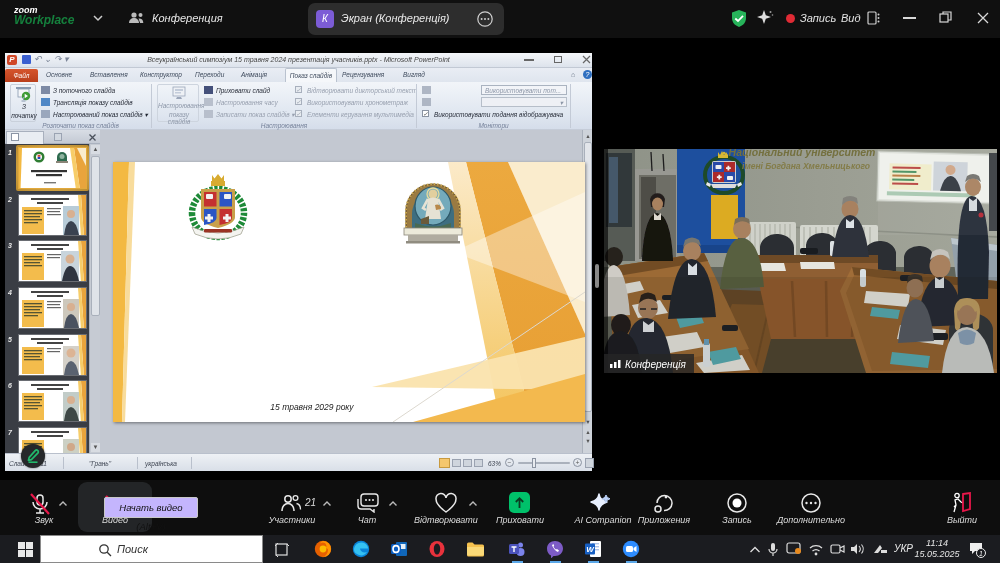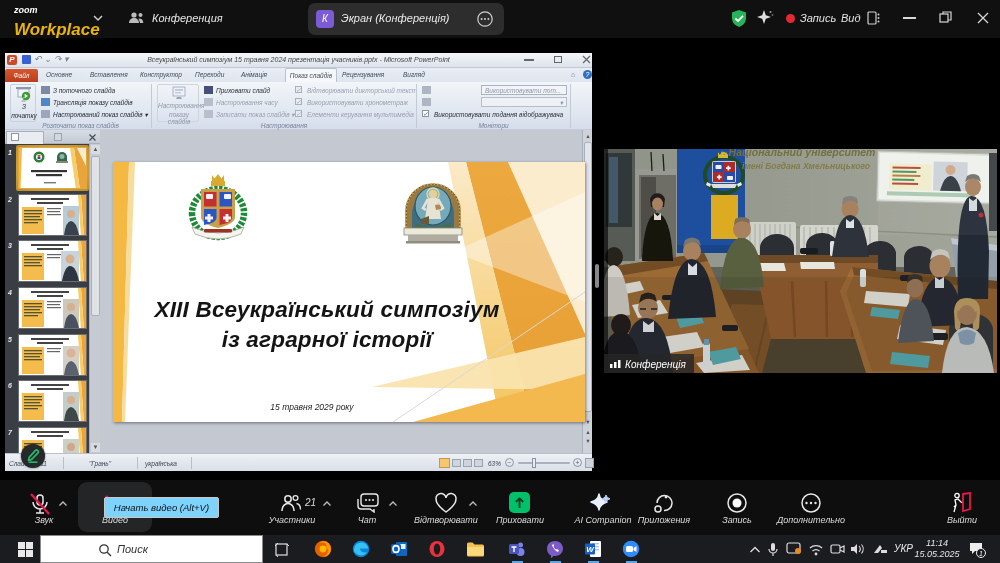--- a/index.html
+++ b/index.html
@@ -6,21 +6,21 @@
   html,body { width:1000px; height:563px; overflow:hidden; background:#000; font-family:"Liberation Sans", sans-serif; }
   #stage { position:relative; width:1000px; height:563px; background:#000;font-style:italic; }
   .abs { position:absolute; }
 </style>
 </head>
 <body>
 <div id="stage">
 
   <div class="abs" id="topbar" style="left:0;top:0;width:1000px;height:38px;background:#101010;">
     <div class="abs" style="left:14px;top:5px;color:#fff;font-size:9px;font-weight:bold;">zoom</div>
-    <div class="abs" style="left:14px;top:20px;color:#eab308;font-size:17px;font-weight:bold;">Workplace</div>
+    <div class="abs" style="left:14px;top:13px;color:#15803d;font-size:12px;font-weight:bold;">Workplace</div>
     <svg class="abs" style="left:92px;top:13px" width="12" height="10">
         <path d="M2 3 L6 7 L10 3" stroke="#ccc" stroke-width="1.5" fill="none"></path>
       </svg>
     <svg class="abs" style="left:128px;top:10px" width="18" height="16" viewBox="0 0 18 16">
         <circle cx="6" cy="5" r="2.6" fill="#bbb"></circle>
         <circle cx="12.5" cy="5" r="2" fill="#bbb"></circle>
         <path d="M1 13c0-3 2.2-5 5-5s5 2 5 5z" fill="#bbb"></path>
         <path d="M10.5 8.6c2.3-.4 4.8 1 4.8 4.4h-3.2" fill="#bbb"></path>
       </svg>
     <div class="abs" style="left:152px;top:12px;color:#e8e8e8;font-size:11px;">Конференция</div>
@@ -369,21 +369,20 @@
             <path d="M-5 -8 q5 -3 10 0 l3 20 h-16 z" fill="#e6e2d4"></path>
             <path d="M-5 -8 l-5 9 l3 2 M5 -8 l5 9 l-3 2" stroke="#e6e2d4" stroke-width="2.6" fill="none"></path>
             <path d="M2 -2 a4 4 0 0 1 6 4 l-5 1 z" fill="#b8884a"></path>
             <path d="M-12 12 l8 -3 v8 h-8 z" fill="#6a5a3a"></path>
             <path d="M-18 16 q18 7 36 0 l0 5 h-36 z" fill="#4a6a52"></path>
             <rect x="-29" y="21" width="58" height="7" fill="#eceada" stroke="#8a8578" stroke-width="0.8"></rect>
             <rect x="-25" y="28" width="50" height="6" fill="#b0aca0"></rect>
             <rect x="-27" y="34" width="54" height="2.5" fill="#908c80"></rect>
           </g>
         </svg>
-        <div class="abs" style="left:30px;top:133px;width:368px;text-align:center;color:#141414;font-size:22.5px;font-weight:bold;line-height:30px;letter-spacing:0.2px;">XIII Всеукраїнський симпозіум<br>із аграрної історії</div>
         <div class="abs" style="left:99px;top:240px;width:200px;text-align:center;color:#222;font-size:8.5px;">15 травня 2029 року</div>
       </div>
     </div>
 
     <div class="abs" id="statusbar" style="left:0;top:400px;width:587px;height:18px;background:linear-gradient(#eef1f5,#d9dfe8);border-top:1px solid #b9c0cc;font-size:6.5px;color:#3c4350;">
       <div class="abs" style="left:4px;top:6px;">Слайд 1 з 11</div>
       <div class="abs" style="left:58px;top:3px;width:1px;height:12px;background:#b9c0cc;"></div>
       <div class="abs" style="left:84px;top:6px;">"Грань"</div>
       <div class="abs" style="left:132px;top:3px;width:1px;height:12px;background:#b9c0cc;"></div>
       <div class="abs" style="left:140px;top:6px;">українська</div>
@@ -632,21 +631,21 @@
     <div class="abs" style="left:14px;top:35px;width:60px;text-align:center;">Звук</div>
 
     <div class="abs" style="left:78px;top:2px;width:74px;height:50px;background:#232527;border-radius:9px;"></div>
     <svg class="abs" style="left:103px;top:14px" width="24" height="20" viewBox="0 0 24 20">
       <rect x="2" y="4" width="13" height="11" rx="2.5" stroke="#e8e8e8" stroke-width="1.5" fill="none"></rect>
       <path d="M15 8 l6-3 v9 l-6-3" stroke="#e8e8e8" stroke-width="1.5" fill="none"></path>
       <line x1="3" y1="2" x2="20" y2="18" stroke="#e8174a" stroke-width="2.2"></line>
     </svg>
     <div class="abs" style="left:85px;top:35px;width:60px;text-align:center;">Видео</div>
 
-    <div class="abs" style="left:104px;top:17px;width:115px;height:21px;background:#7dd3fc;border:1px solid #c8c8c8;border-radius:2px;color:#111;font-size:9.5px;line-height:19px;text-align:center;z-index:5;">Начать видео (Alt+V)</div>
+    <div class="abs" style="left:104px;top:17px;width:94px;height:21px;background:#c4b5fd;border:1px solid #c8c8c8;border-radius:2px;color:#111;font-size:9.5px;line-height:19px;text-align:center;z-index:5;">Начать видео (Alt+V)</div>
 
     <svg class="abs" style="left:280px;top:13px" width="22" height="20" viewBox="0 0 22 20">
       <circle cx="8" cy="6" r="3.2" stroke="#e8e8e8" stroke-width="1.5" fill="none"></circle>
       <path d="M2 18 c0-5 3-7.5 6-7.5 s6 2.5 6 7.5" stroke="#e8e8e8" stroke-width="1.5" fill="none"></path>
       <circle cx="15.5" cy="5" r="2.4" stroke="#e8e8e8" stroke-width="1.3" fill="none"></circle>
       <path d="M16.5 10.5 c2.5 0.5 4 3 4 6" stroke="#e8e8e8" stroke-width="1.3" fill="none"></path>
     </svg>
     <div class="abs" style="left:305px;top:17px;font-size:10px;">21</div>
     <svg class="abs" style="left:322px;top:20px" width="10" height="8">
         <path d="M1.5 5.5 L5 2 L8.5 5.5" stroke="#bbb" stroke-width="1.4" fill="none"></path>

